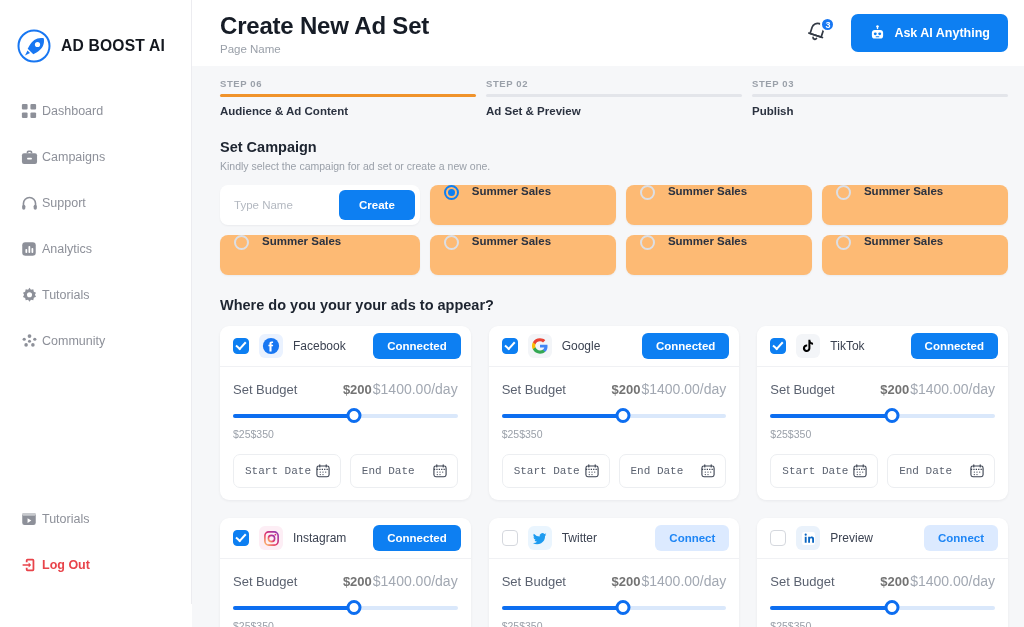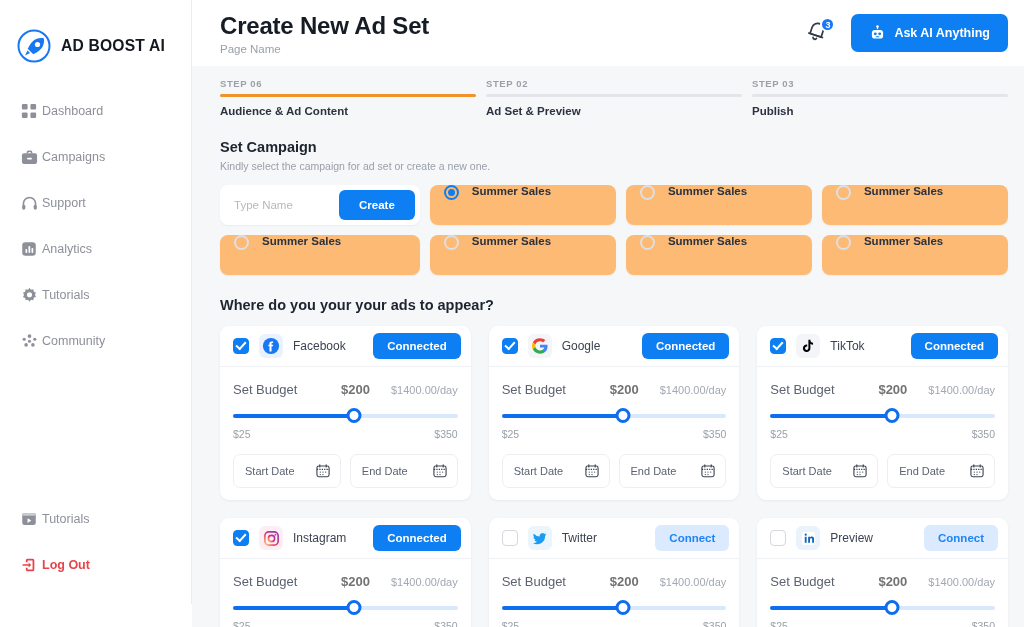--- a/index.html
+++ b/index.html
@@ -142,39 +142,39 @@
     font-size: 11.5px; font-weight: 700; cursor: pointer;
     font-family: "Liberation Sans", sans-serif;
   }
   .pill.connected { background: #0d7ff2; color: #fff; }
   .pill.connect { background: #dceaff; color: #1d85f5; }
 
   .plat-body { padding: 13px 13px 12px 13px; }
   .budget-row { display: flex; align-items: baseline; justify-content: space-between; }
   .budget-lbl { font-size: 13px; color: #5b6270; }
   .budget-val { font-size: 13px; font-weight: 700; color: #737373; }
-  .budget-rate { font-size: 11px; color: #a2a8b2; margin-left: 21px; }
+  .budget-rate { font-size: 14px; color: #a2a8b2; margin-left: 1px; }
 
   .slider { position: relative; height: 16px; margin-top: 10px; }
   .track { position: absolute; top: 6px; left: 0; right: 0; height: 4px; border-radius: 3px; background: #dae8fb; }
   .track-fill { position: absolute; top: 6px; left: 0; height: 4px; border-radius: 3px; background: #0d6ef0; }
   .knob {
     position: absolute; top: 0px; width: 15px; height: 15px; border-radius: 50%;
     background: #fff; border: 3px solid #0d6ef0; transform: translateX(-50%); cursor: pointer;
   }
-  .range-row { display: flex; justify-content: space-between; margin-top: 4px; }
+  .range-row { display: flex; justify-content: flex-start; margin-top: 4px; }
   .range-row span { font-size: 10.5px; color: #9aa0a9; }
 
   .date-row { display: flex; gap: 9px; margin-top: 14px; }
   .date-box {
     flex: 1 1 0; height: 34px; border: 1px solid #eceef1; border-radius: 7px;
     display: flex; align-items: center; justify-content: space-between;
     padding: 0 9px 0 11px; cursor: pointer; background: #fff;
   }
-  .date-box span { font-size: 11px; color: #5b6270; }
+  .date-box span { font-size: 11px; color: #5b6270; font-family: Liberation Mono, monospace; }
 </style>
 </head>
 <body>
 
 <div class="app">
 
   <aside class="sidebar">
     <div class="brand">
       <span class="brand-logo">
         <svg viewBox="0 0 36 36" width="36" height="36">

